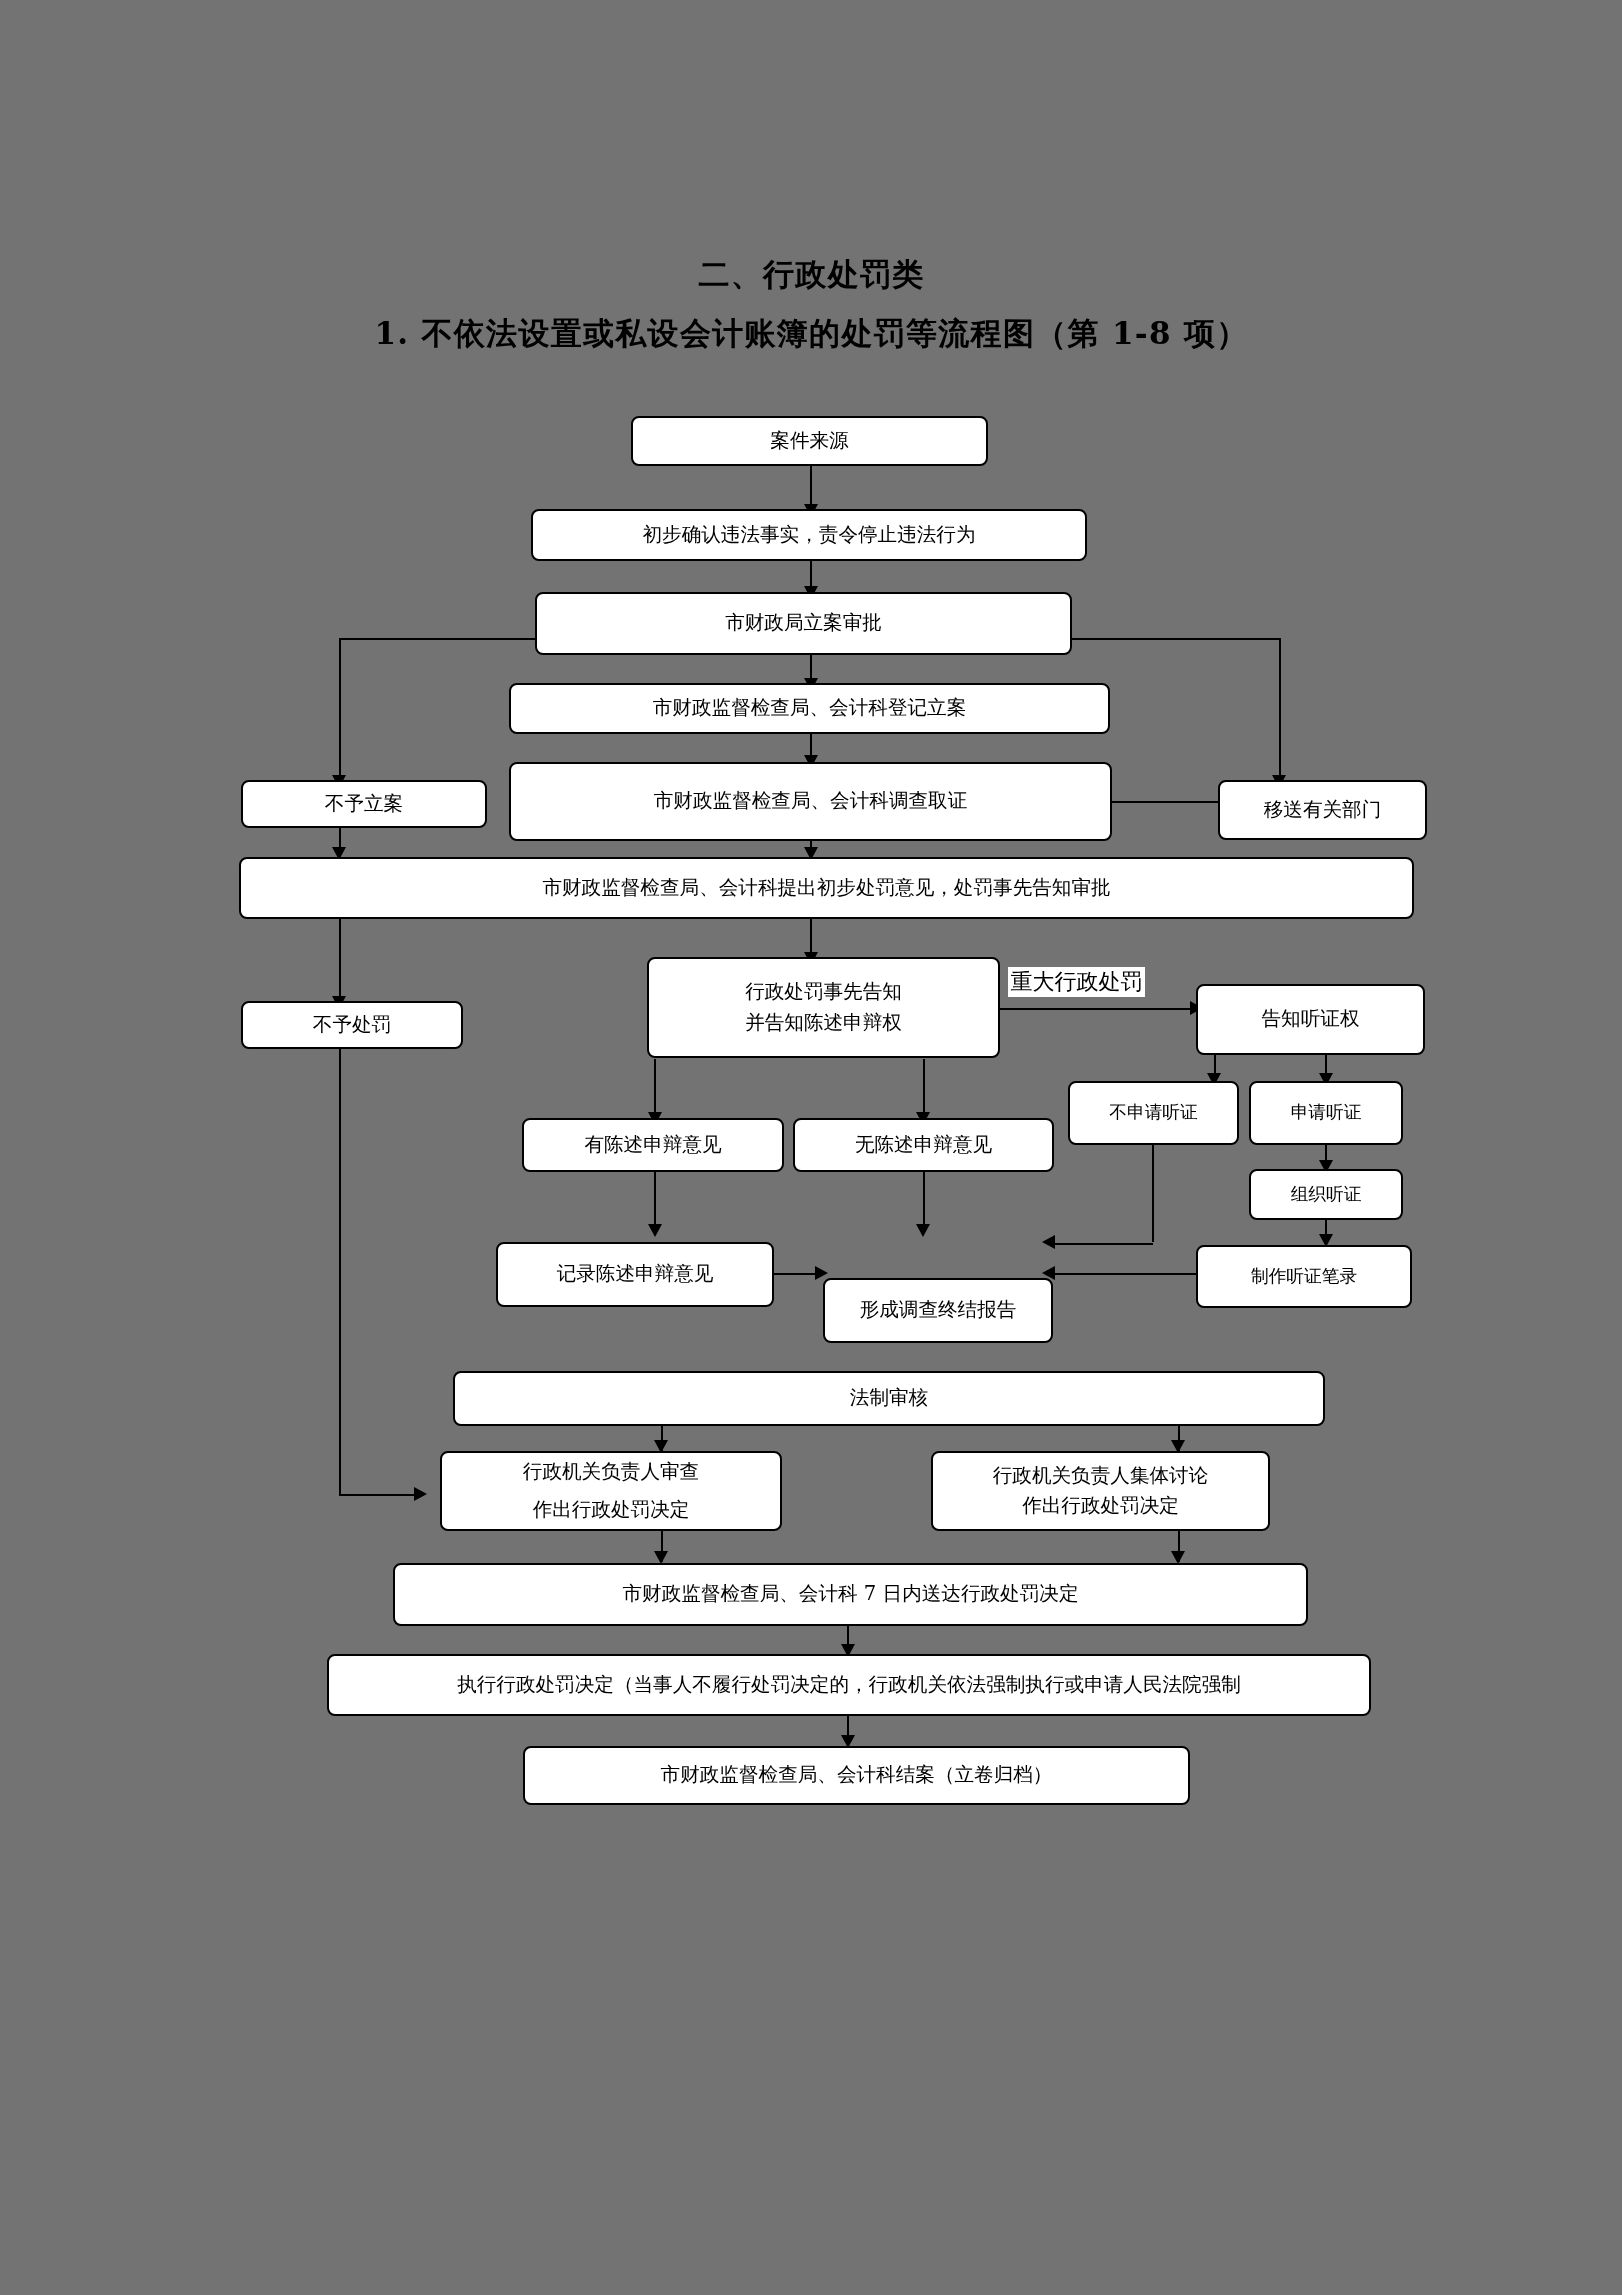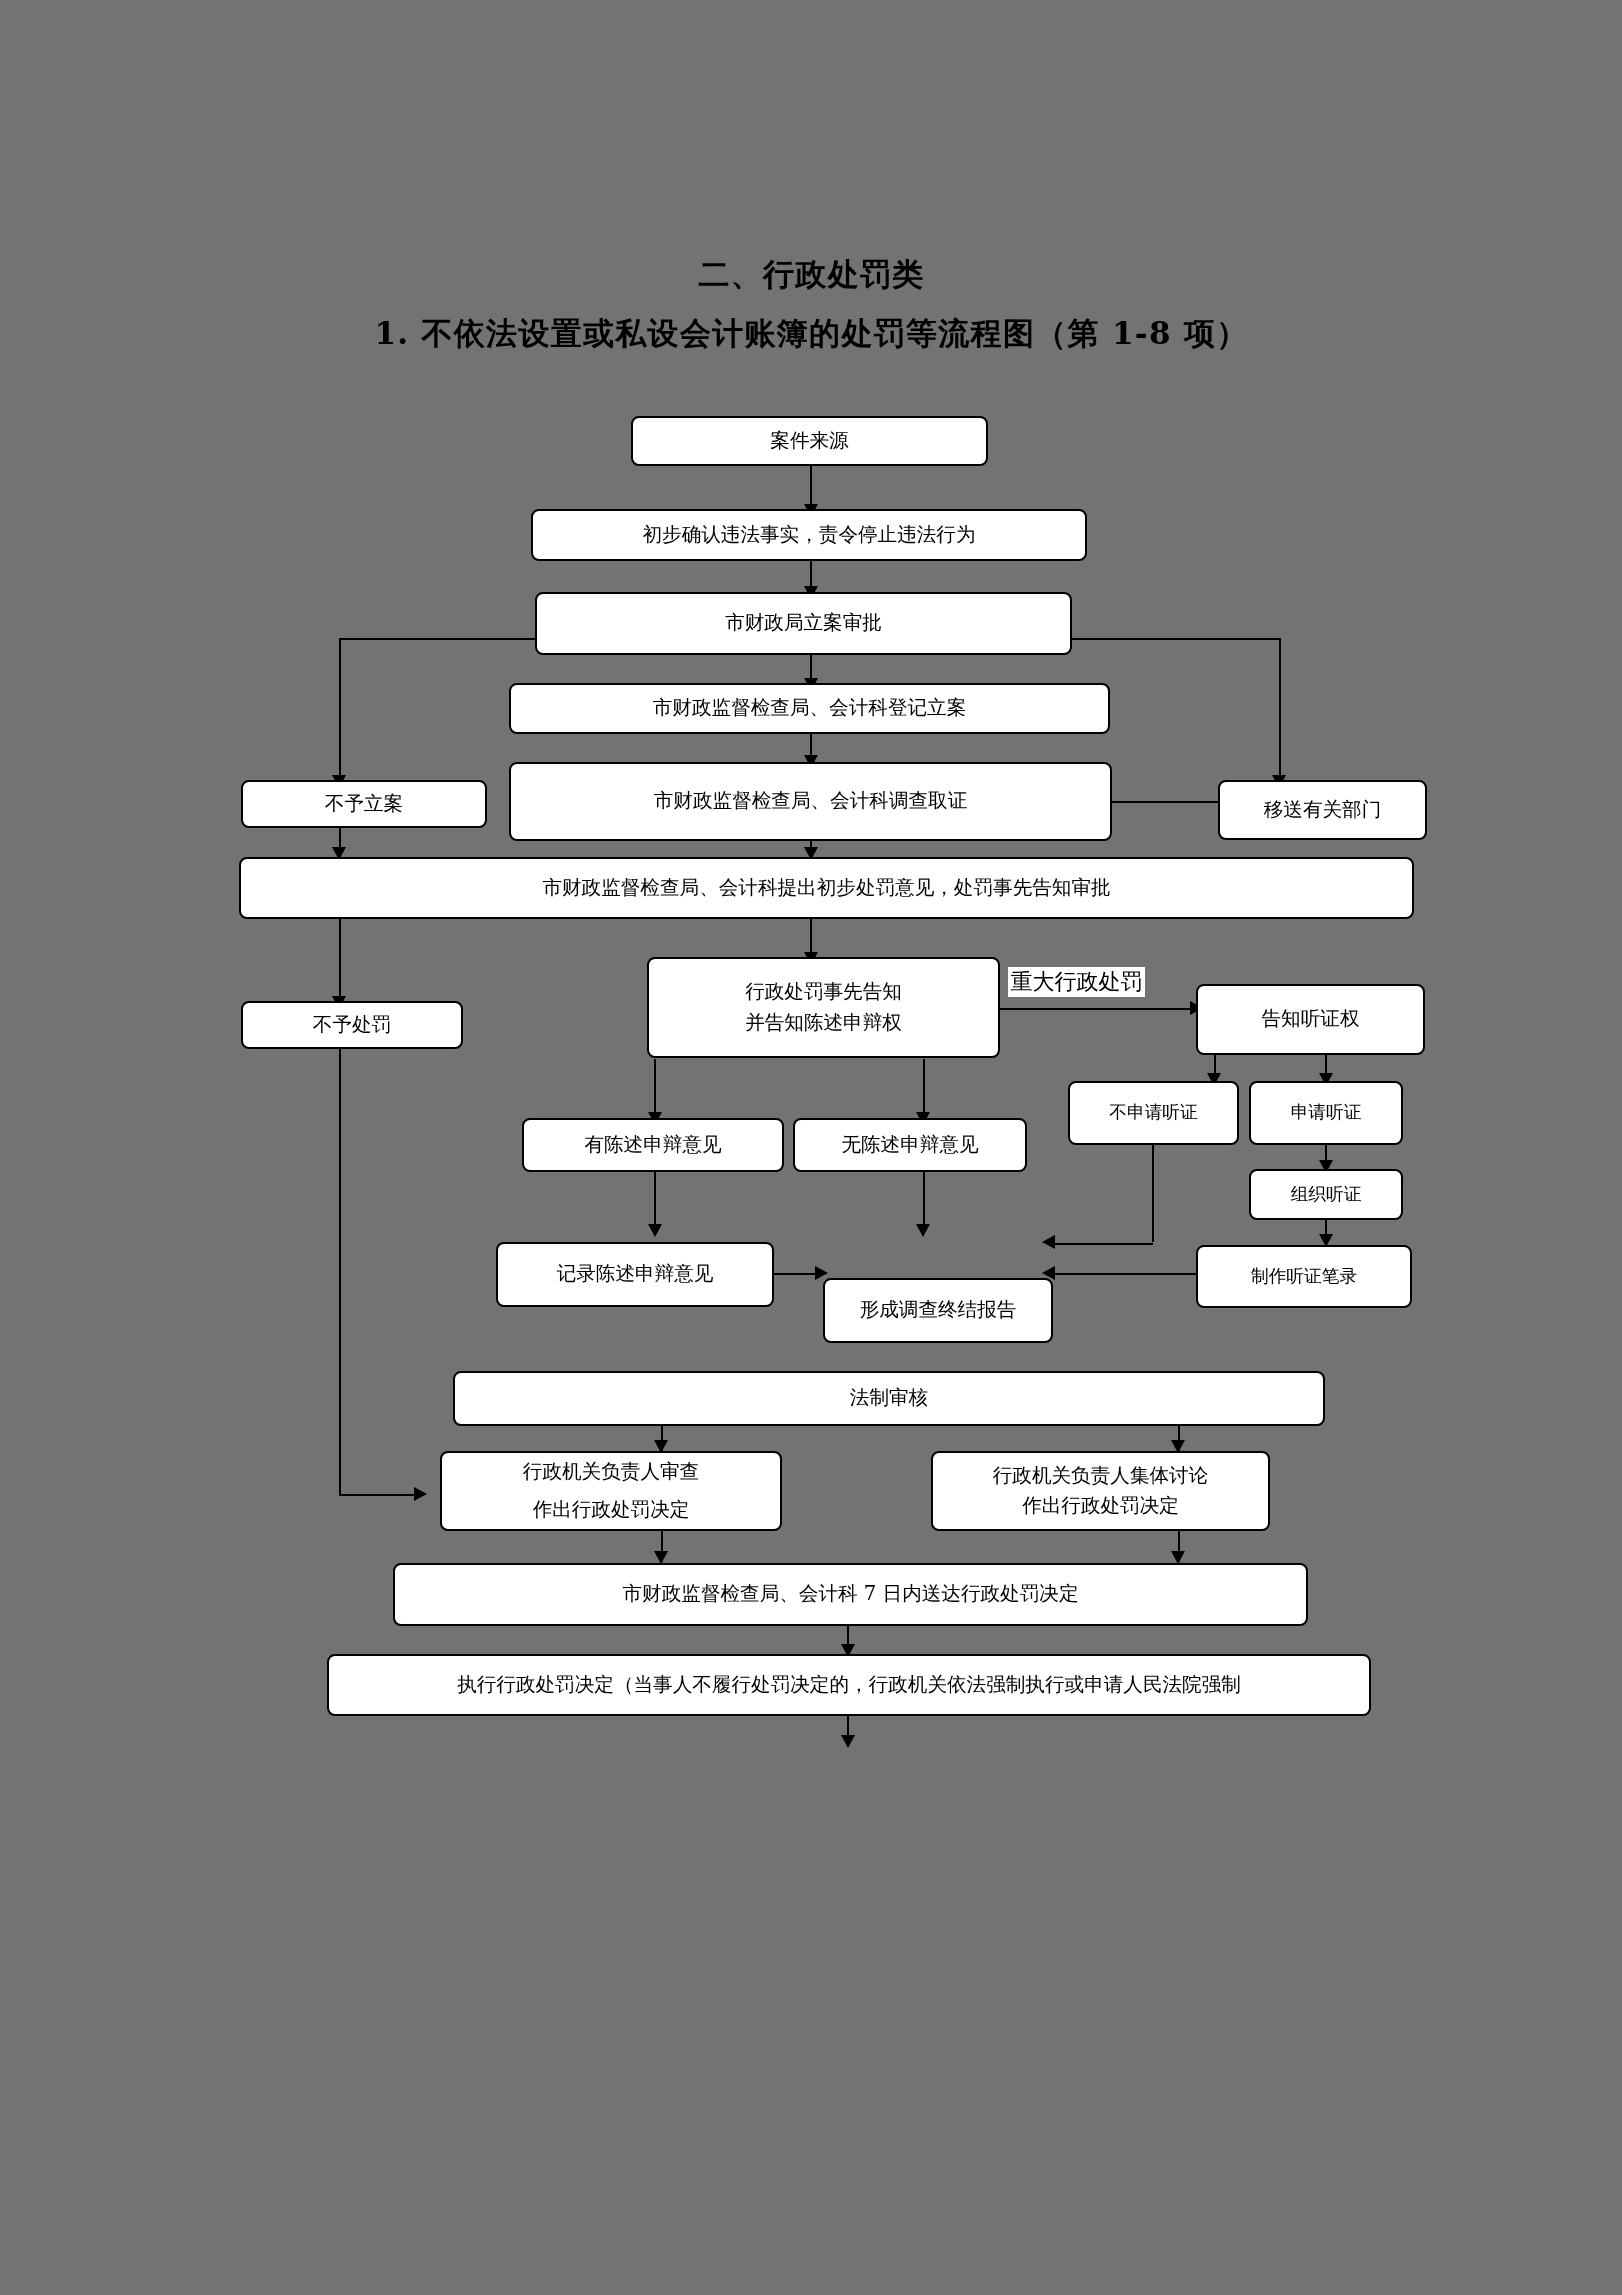--- a/index.html
+++ b/index.html
@@ -240,21 +240,21 @@
   </div>
 
   <div class="box sm" style="left:1196px;top:1245px;width:216px;height:63px;">
     <span class="ln">制作听证笔录</span>
   </div>
 
   <div class="box" style="left:522px;top:1118px;width:262px;height:54px;align-items:center;">
     <span class="ln">有陈述申辩意见</span>
   </div>
 
-  <div class="box" style="left:793px;top:1118px;width:234px;height:54px;">
+  <div class="box" style="left:793px;top:1118px;width:261px;height:54px;">
     <span class="ln">无陈述申辩意见</span>
   </div>
 
   <div class="box" style="left:496px;top:1242px;width:278px;height:65px;">
     <span class="ln">记录陈述申辩意见</span>
   </div>
 
   <div class="box" style="left:823px;top:1242px;width:230px;height:65px;margin-top:36px;">
     <span class="ln">形成调查终结报告</span>
   </div>
@@ -274,15 +274,18 @@
   </div>
 
   <div class="box" style="left:393px;top:1563px;width:915px;height:63px;">
     <span class="ln">市财政监督检查局、会计科 7 日内送达行政处罚决定</span>
   </div>
 
   <div class="box" style="left:327px;top:1654px;width:1044px;height:62px;">
     <span class="ln">执行行政处罚决定（当事人不履行处罚决定的，行政机关依法强制执行或申请人民法院强制</span>
   </div>
 
+  <div class="box" style="left:523px;top:1746px;width:667px;height:59px;">
+    <span class="ln">市财政监督检查局、会计科结案（立卷归档）</span>
+  </div>
 
 </div>
 
 
 </body></html>

